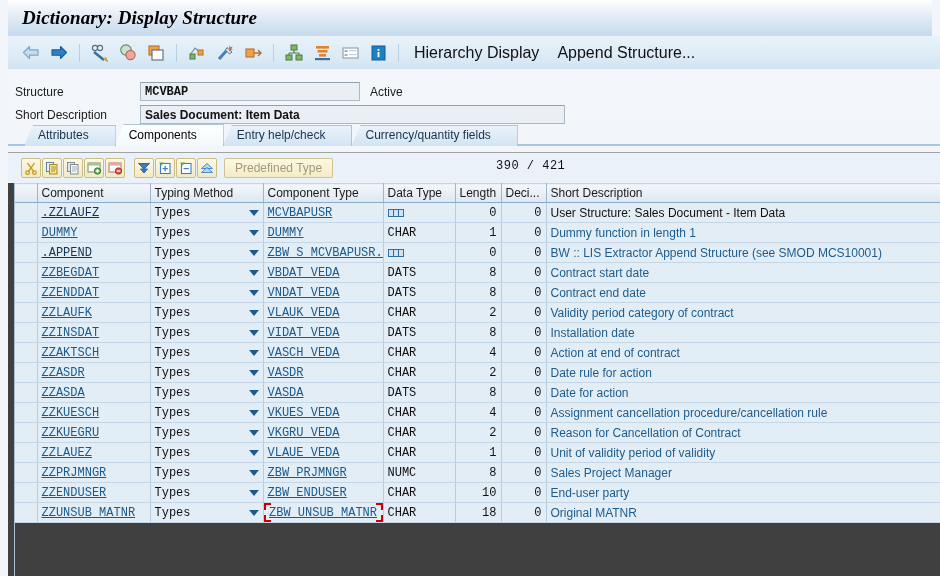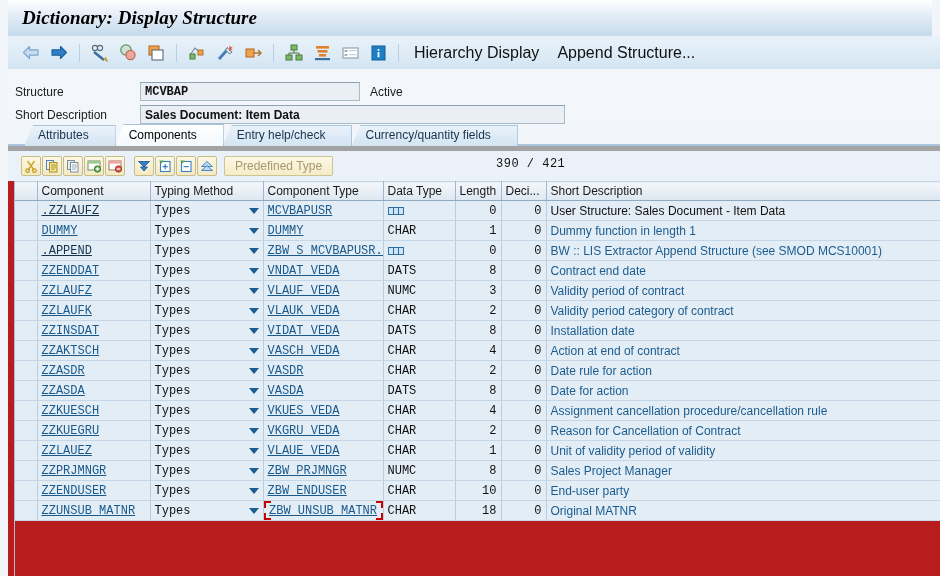--- a/index.html
+++ b/index.html
@@ -166,25 +166,25 @@
   .tabline {
     position: absolute;
     left: 0; right: 0; bottom: 0;
     height: 2px;
     background: #a9c6de;
   }
 
   
   .panel {
     position: absolute;
-    left: 8px; top: 146px;
+    left: 8px; top: 152px;
     width: 932px;
     bottom: 0;
-    background: #b91c1c;
-    border-top: 5px solid #a3a3a3;
+    background: #404040;
+    border-top: 1px solid #a3a3a3;
   }
   .gridtoolbar {
     position: absolute;
     left: 0; top: 0; right: 0;
     height: 30px;
     display: flex;
     align-items: center;
     padding-left: 13px;
     background: #eaf1f8;
   }
@@ -596,40 +596,40 @@
               <td><span class="mono lnk dark">.APPEND</span></td>
               <td class="ddcell"><span class="mono txt-dark">Types</span><span class="caret"></span></td>
               <td><span class="mono lnk">ZBW_S_MCVBAPUSR...</span></td>
               <td><span class="struct-icon"></span></td>
               <td class="num"><span class="mono txt-dark">0</span></td>
               <td class="num"><span class="mono txt-dark">0</span></td>
               <td><span class="txt-blue">BW :: LIS Extractor Append Structure (see SMOD MCS10001)</span></td>
             </tr>
             <tr>
               <td class="selcol"></td>
+              <td><span class="mono lnk">ZZBEGDAT</span></td>
+              <td class="ddcell"><span class="mono txt-dark">Types</span><span class="caret"></span></td>
+              <td><span class="mono lnk">VBDAT_VEDA</span></td>
+              <td><span class="mono txt-dark">DATS</span></td>
+              <td class="num"><span class="mono txt-dark">8</span></td>
+              <td class="num"><span class="mono txt-dark">0</span></td>
+              <td><span class="txt-blue">Contract start date</span></td>
+            </tr>
+            <tr>
+              <td class="selcol"></td>
               <td><span class="mono lnk">ZZENDDAT</span></td>
               <td class="ddcell"><span class="mono txt-dark">Types</span><span class="caret"></span></td>
               <td><span class="mono lnk">VNDAT_VEDA</span></td>
               <td><span class="mono txt-dark">DATS</span></td>
               <td class="num"><span class="mono txt-dark">8</span></td>
               <td class="num"><span class="mono txt-dark">0</span></td>
               <td><span class="txt-blue">Contract end date</span></td>
             </tr>
             <tr>
               <td class="selcol"></td>
-              <td><span class="mono lnk">ZZLAUFZ</span></td>
-              <td class="ddcell"><span class="mono txt-dark">Types</span><span class="caret"></span></td>
-              <td><span class="mono lnk">VLAUF_VEDA</span></td>
-              <td><span class="mono txt-dark">NUMC</span></td>
-              <td class="num"><span class="mono txt-dark">3</span></td>
-              <td class="num"><span class="mono txt-dark">0</span></td>
-              <td><span class="txt-blue">Validity period of contract</span></td>
-            </tr>
-            <tr>
-              <td class="selcol"></td>
               <td><span class="mono lnk">ZZLAUFK</span></td>
               <td class="ddcell"><span class="mono txt-dark">Types</span><span class="caret"></span></td>
               <td><span class="mono lnk">VLAUK_VEDA</span></td>
               <td><span class="mono txt-dark">CHAR</span></td>
               <td class="num"><span class="mono txt-dark">2</span></td>
               <td class="num"><span class="mono txt-dark">0</span></td>
               <td><span class="txt-blue">Validity period category of contract</span></td>
             </tr>
             <tr>
               <td class="selcol"></td>

